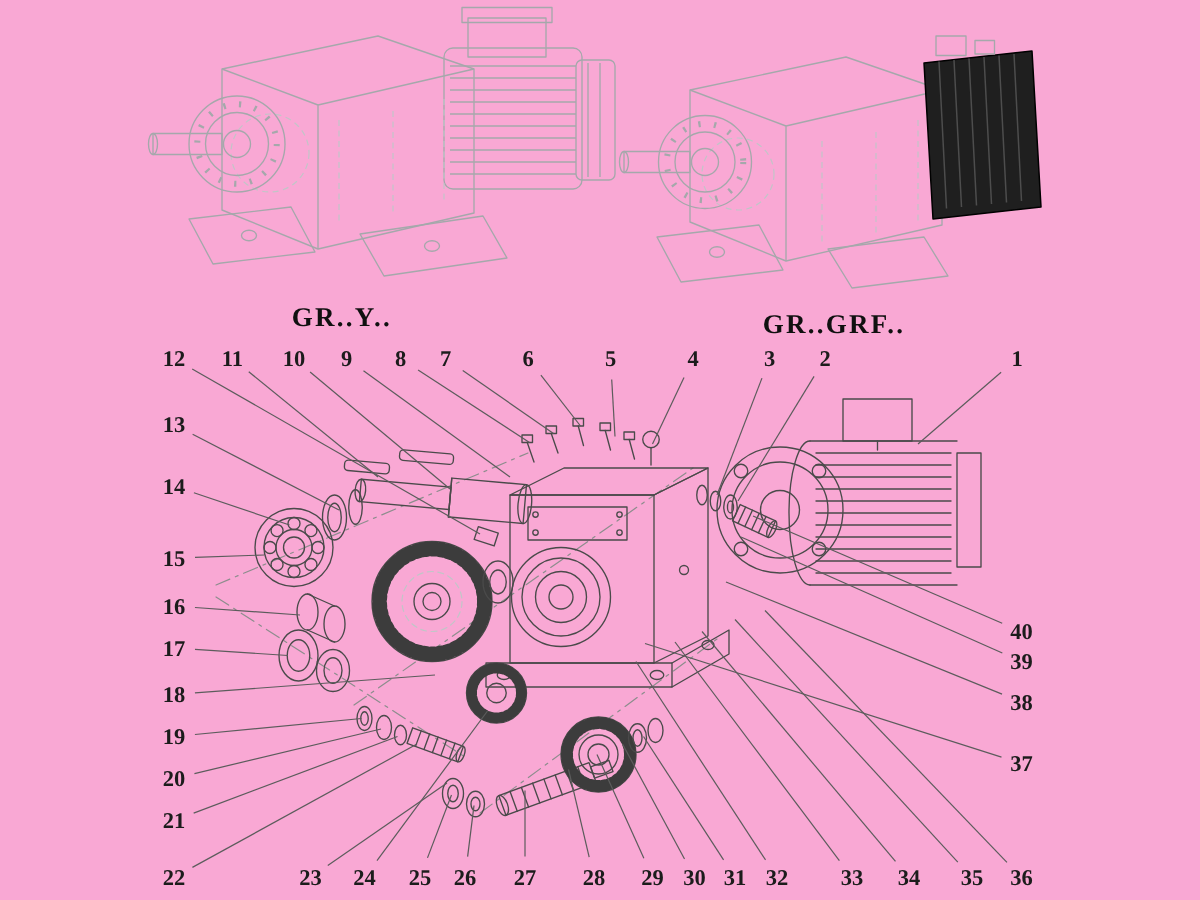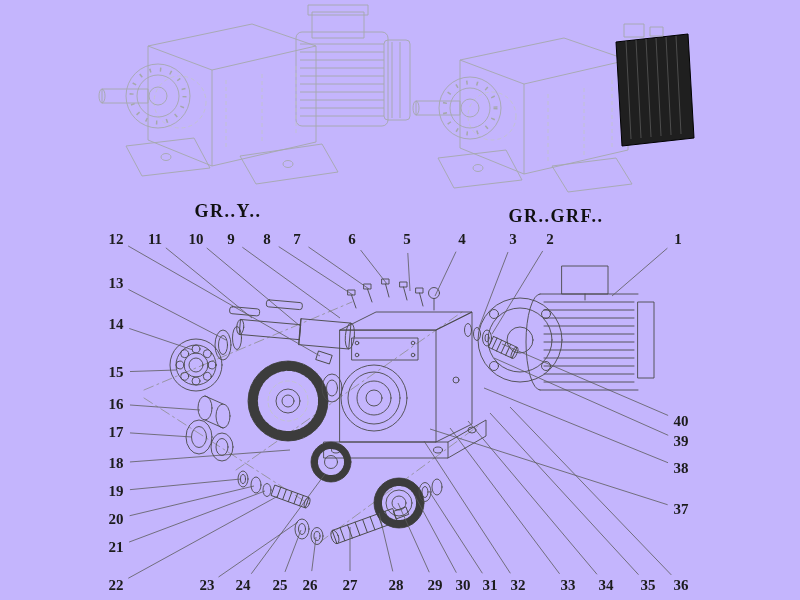--- a/index.html
+++ b/index.html
@@ -1,16 +1,16 @@
 <!DOCTYPE html>
 <html><head>
 <meta charset="utf-8">
 <style>
   html,body{margin:0;padding:0;background:#ffffff;}
-  .stage{position:relative;width:800px;height:600px;background:#c4b5fd;overflow:hidden;
+  .stage{position:relative;width:800px;height:600px;background:#f9a8d4;overflow:hidden;
          font-family:"Liberation Serif",serif;}
   svg{display:block;}
   text.callout{font-family:"Liberation Serif",serif;font-size:15px;font-weight:700;
                fill:#1c1c1c;text-anchor:middle;}
   text.variant-label{font-family:"Liberation Serif",serif;font-size:18px;font-weight:700;
                      fill:#101010;text-anchor:middle;letter-spacing:1.5px;}
   .leader{stroke:#5c5c5c;stroke-width:0.8;fill:none;}
   .thin{stroke:#4a4a4a;stroke-width:0.9;fill:none;stroke-linejoin:round;stroke-linecap:round;}
   .light{stroke:#a5a8ab;stroke-width:0.9;fill:none;stroke-linejoin:round;}
   .lightdash{stroke:#c2c5c8;stroke-width:0.8;fill:none;stroke-dasharray:4 3;}

